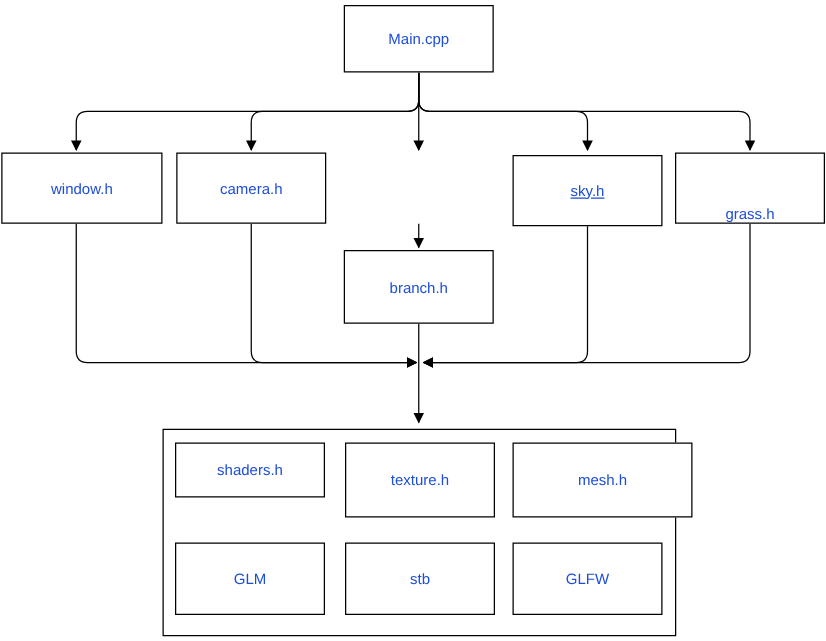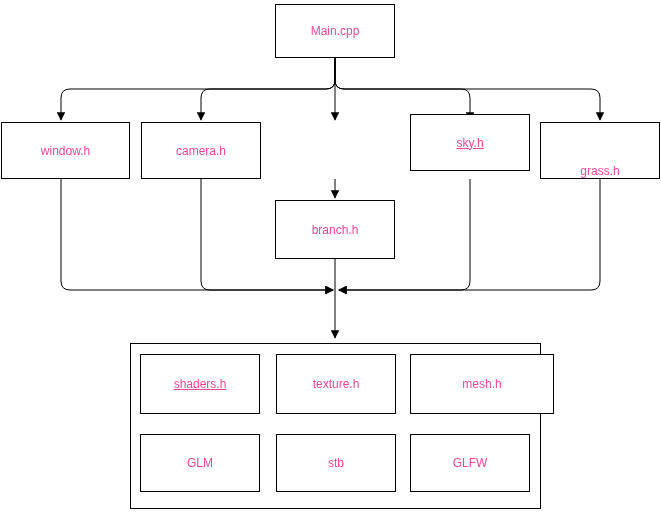--- a/index.html
+++ b/index.html
@@ -24,40 +24,40 @@
   }
   .node {
     position: absolute;
     box-sizing: border-box;
     border: 1px solid #000000;
     background: #ffffff;
     display: flex;
     align-items: center;
     justify-content: center;
     font-size: 12px;
-    color: #ec4899;
+    color: #1d4ed8;
     text-align: center;
     white-space: nowrap;
   }
   .group {
     position: absolute;
     box-sizing: border-box;
     border: 1px solid #000000;
     background: #ffffff;
   }
   
   #n-main     { left: 275px; top: 4px;   width: 120px; height: 54px; }
   #n-window   { left: 1px;   top: 122px; width: 129px; height: 57px; }
   #n-camera   { left: 141px; top: 122px; width: 120px; height: 57px; justify-content: center; }
   #n-tree     { left: 275px; top: 122px; width: 120px; height: 57px; }
-  #n-sky      { left: 410px; top: 114px; width: 120px; height: 57px; text-decoration: underline; }
+  #n-sky      { left: 410px; top: 124px; width: 120px; height: 57px; text-decoration: underline; }
   #n-grass    { left: 540px; top: 122px; width: 120px; height: 57px; align-items: flex-end; }
   #n-branch   { left: 275px; top: 200px; width: 120px; height: 59px; }
   #n-group    { left: 130px; top: 343px; width: 411px; height: 166px; }
-  #n-shaders  { left: 140px; top: 354px; width: 120px; height: 60px; text-decoration: underline; }
+  #n-shaders  { left: 140px; top: 354px; width: 120px; height: 44px; }
   #n-texture  { left: 276px; top: 354px; width: 120px; height: 60px; }
   #n-mesh     { left: 410px; top: 354px; width: 144px; height: 60px; }
   #n-glm      { left: 140px; top: 434px; width: 120px; height: 58px; }
   #n-stb      { left: 276px; top: 434px; width: 120px; height: 58px; }
   #n-glfw     { left: 410px; top: 434px; width: 120px; height: 58px; }
 </style>
 </head>
 <body>
 
 <div class="canvas">

